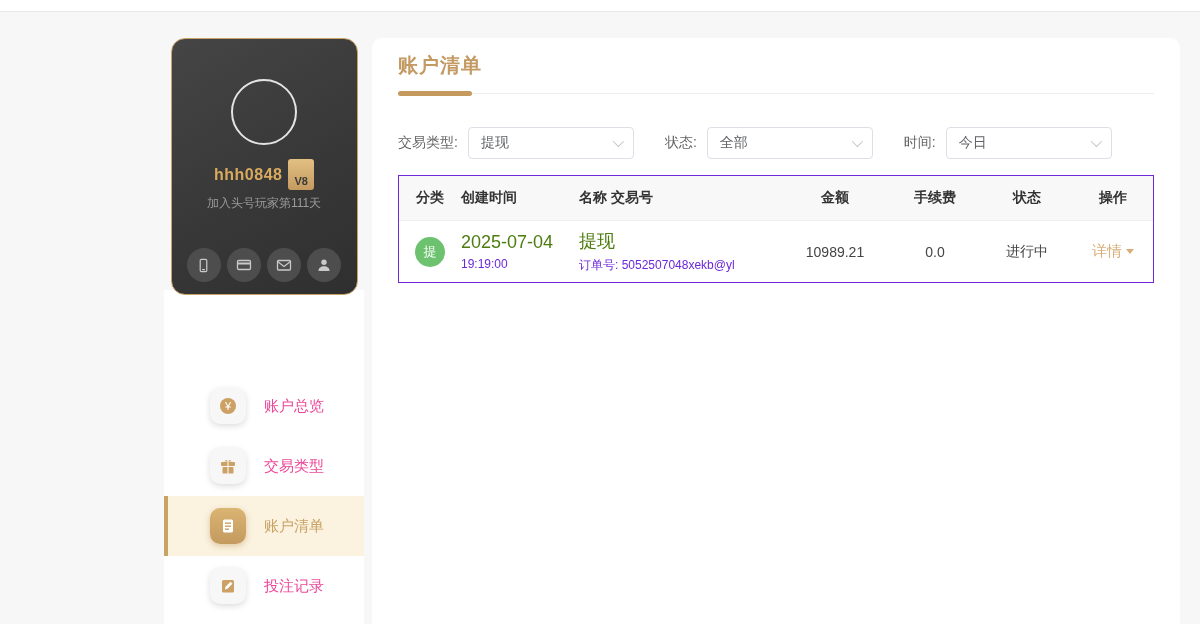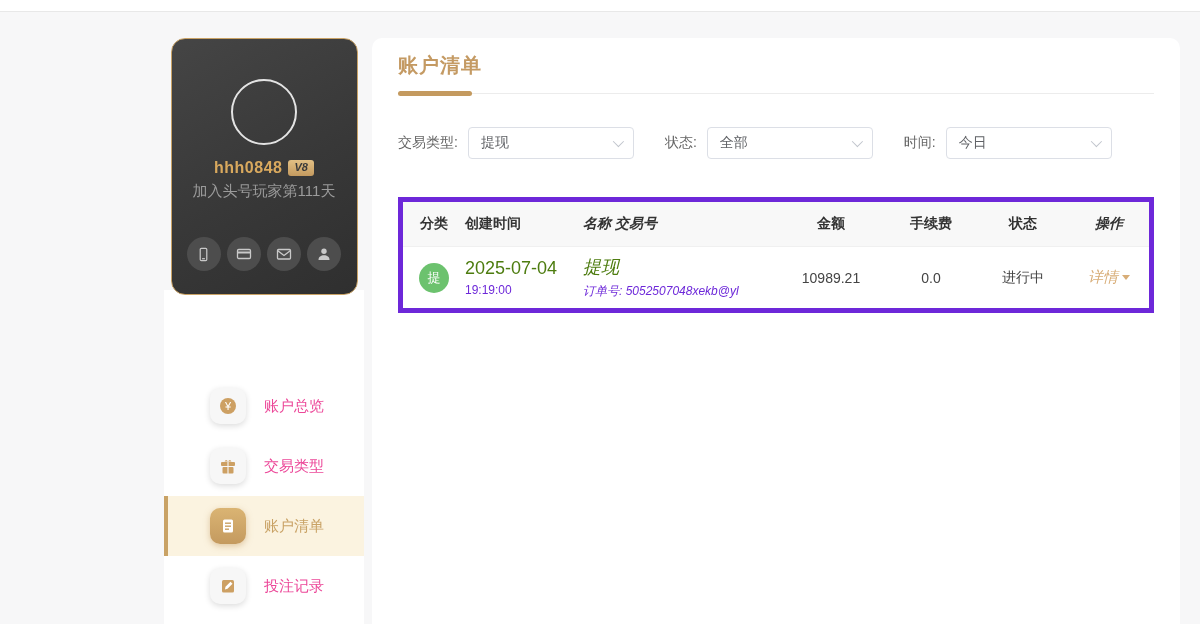--- a/index.html
+++ b/index.html
@@ -25,24 +25,24 @@
     overflow: hidden; z-index: 2;
   }
   .avatar {
     width: 66px; height: 66px; border-radius: 50%;
     border: 2px solid #e3e3e3; margin: 40px auto 0;
   }
   .user-row { text-align: center; margin-top: 14px; display: flex; justify-content: center; align-items: center; gap: 6px; }
   .username { color: #d9a95e; font-size: 16px; font-weight: bold; letter-spacing: .5px; }
   .vip-badge {
     display: inline-block; background: linear-gradient(180deg, #e2c084, #c49a5f);
-    color: #3a3a3a; font-size: 11px; font-weight: bold; font-style: italic;
-    padding: 1px 6px 2px; border-radius: 3px; line-height: 13px;
-  }
-  .join-text { text-align: center; color: #9b9b9b; font-size: 15px; margin-top: 5px; }
+    color: #3a3a3a; font-size: 11px; font-weight: bold; 
+    padding: 16px 6px 2px; border-radius: 3px; line-height: 13px;
+  }
+  .join-text { text-align: center; color: #9b9b9b; font-size: 12px; margin-top: 5px; }
   .quick-icons { display: flex; justify-content: space-around; padding: 0 12px; margin-top: 36px; }
   .qicon {
     width: 34px; height: 34px; border-radius: 50%; background: #4d4d4d;
     display: flex; align-items: center; justify-content: center; color: #c9c9c9;
     cursor: pointer;
   }
   .menu-panel {
     position: absolute; left: 0; right: 0; top: 252px; bottom: -6px;
     background: #ffffff; padding-top: 86px; z-index: 1;
   }
@@ -85,31 +85,31 @@
     width: 166px; height: 32px; border: 1px solid #dcdfe6; border-radius: 4px;
     background: #fff; display: flex; align-items: center; justify-content: space-between;
     padding: 0 12px; cursor: pointer;
   }
   .select-value { font-size: 14px; color: #606266; }
   .chevron {
     width: 8px; height: 8px; border-right: 1px solid #c0c4cc; border-bottom: 1px solid #c0c4cc;
     transform: rotate(45deg) translateY(-2px);
   }
 
-  .table { margin-top: 38px; border: 5px solid #6d28d9; }
+  .table { margin-top: 16px; border: 1px solid #6d28d9; }
   .t-row { display: flex; align-items: center; }
   .t-head { background: #f8f8f8; height: 44px; font-weight: bold; font-size: 14px; color: #333; }
   .t-body-row { height: 62px; border-top: 1px solid #f0f0f0; background: #fff; }
   .c1 { width: 62px;  display: flex; justify-content: center; }
   .c2 { width: 118px; }
-  .c3 { flex: 1; font-style: italic; }
+  .c3 { flex: 1; }
   .c4 { width: 108px; text-align: center; }
   .c5 { width: 92px;  text-align: center; }
   .c6 { width: 92px;  text-align: center; }
-  .c7 { width: 80px;  text-align: center; font-style: italic; }
+  .c7 { width: 80px;  text-align: center; }
   .t-head .c2, .t-head .c3 { font-size: 14px; }
   .cell-main { font-size: 18px; color: #4d7c0f; }
   .cell-sub { font-size: 12px; color: #6d28d9; margin-top: 4px; }
   .cat-badge {
     width: 30px; height: 30px; border-radius: 50%; background: #6cc26e;
     color: #fff; font-size: 13px; display: flex; align-items: center; justify-content: center;
   }
   .num-cell { font-size: 14px; color: #444; }
   .status-cell { font-size: 14px; color: #444; }
   .action-link { color: #d8ad77; font-size: 15px; cursor: pointer; white-space: nowrap; }

